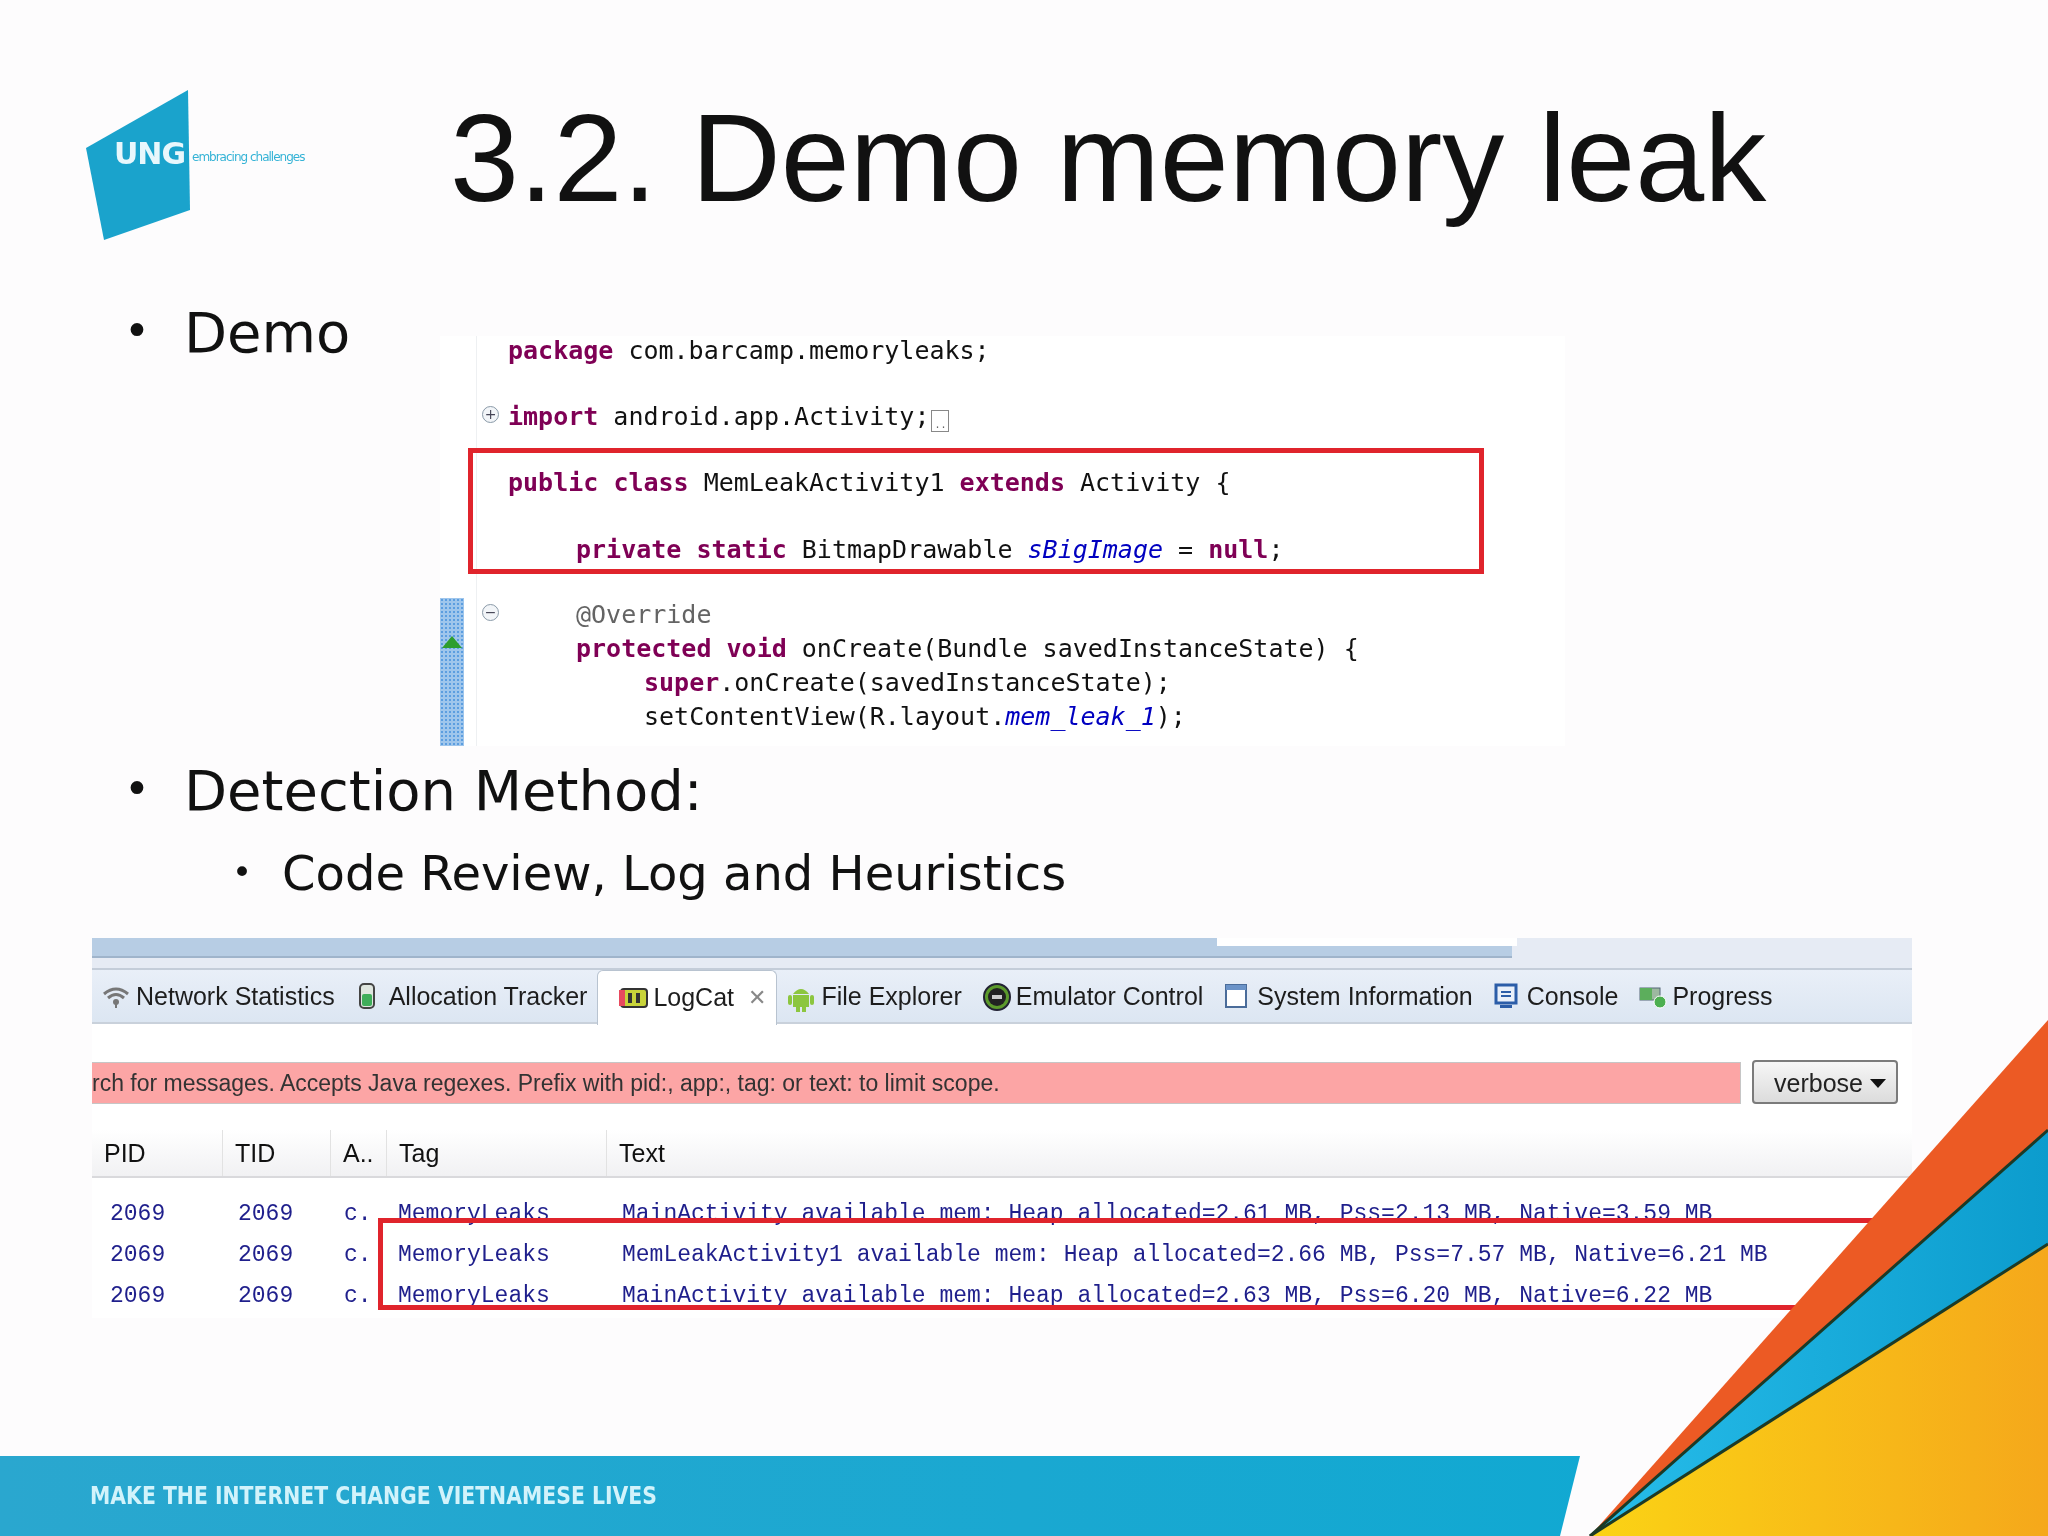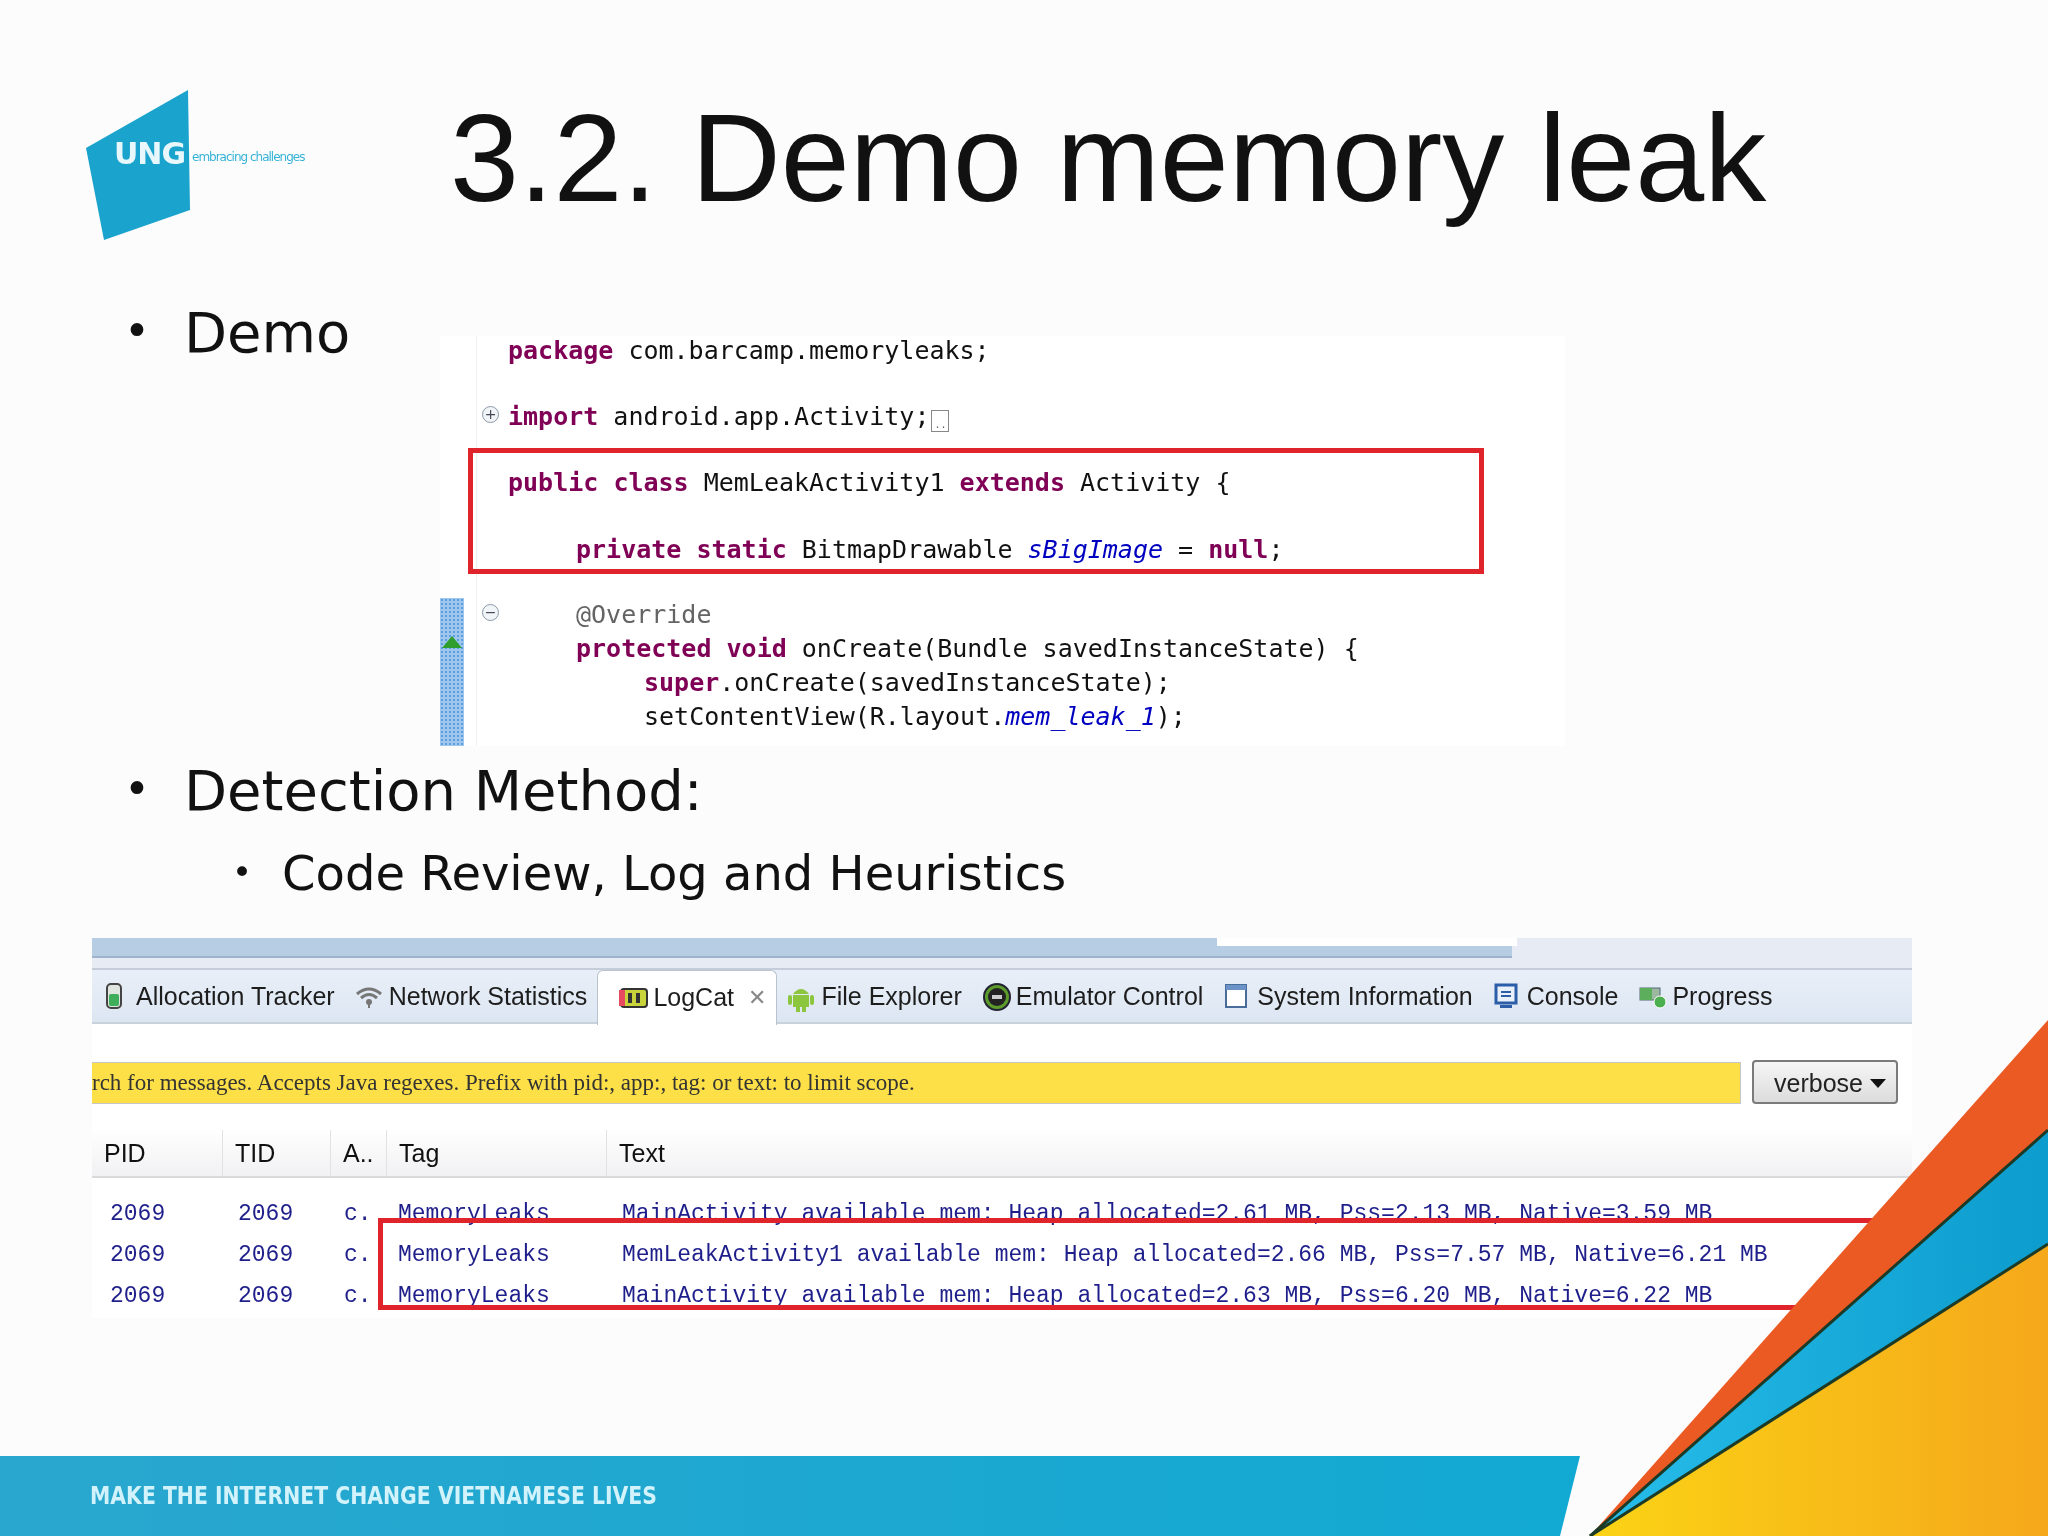--- a/index.html
+++ b/index.html
@@ -65,23 +65,23 @@
     border-top:2px solid #c4cdd9; border-bottom:2px solid #c9d1db;
     display:flex; align-items:center;
   }
   .tab { display:flex; align-items:center; height:52px; padding:0 10px; font-size:25px; color:#1d1d1d; white-space:nowrap; font-family:"Liberation Sans", sans-serif;}
   .tab.active { background:#fff; border:1px solid #b8c3d0; border-bottom:none; border-radius:6px 6px 0 0; height:54px; margin-top:2px;padding-left:21px;}
   .tab .ico { width:24px; height:28px; margin-right:10px; display:inline-block; position:relative; }
   .tab .close { margin-left:14px; color:#888; font-size:22px; }
 
   .lc-search {
     position:absolute; left:0; top:124px; width:1648px; height:40px;
-    border:1px solid #c6c6c6; border-left:none; background:#fde047;
+    border:1px solid #c6c6c6; border-left:none; background:#fca5a5;
     font-size:23px; color:#333; line-height:40px; overflow:hidden; white-space:nowrap;
-    font-family:Liberation Serif, serif;
+    font-family:Liberation Sans, sans-serif;
   }
   .lc-level {
     position:absolute; left:1660px; top:122px; width:146px; height:44px;
     border:2px solid #7b7b7b; border-radius:4px;
     background:linear-gradient(#f6f6f6, #dcdcdc);
     font-size:25px; line-height:42px; color:#222; padding-left:20px; box-sizing:border-box;
     font-family:"Liberation Sans", sans-serif;
   }
   .lc-level .arrow { position:absolute; right:10px; top:17px; width:0; height:0;
     border-left:8px solid transparent; border-right:8px solid transparent; border-top:9px solid #111; }
@@ -163,34 +163,34 @@
   <div class="code-line" style="left:204px;top:366px"><span>setContentView(R.layout.</span><span class="ital-field">mem_leak_1</span><span>);</span></div>
 </div>
 
 <div class="logcat">
   <div class="lc-topstrip"></div>
   <div class="lc-topbar"></div>
   <div class="lc-topwhite"></div>
 
   <div class="lc-tabbar">
     <div class="tab">
-      <span class="ico"><svg width="24" height="28">
-            <rect x="5" y="2" width="14" height="24" rx="4" fill="#dfe6df" stroke="#444" stroke-width="2"></rect>
-            <rect x="7" y="12" width="10" height="12" rx="2" fill="#3fae5a"></rect>
-          </svg></span>
-      <span>Allocation Tracker</span>
-    </div>
-    <div class="tab">
       <span class="ico"><svg width="28" height="28">
             <path d="M2 12 Q14 2 26 12" stroke="#777" stroke-width="3" fill="none"></path>
             <path d="M6 16 Q14 9 22 16" stroke="#777" stroke-width="3" fill="none"></path>
             <circle cx="14" cy="20" r="3" fill="#777"></circle>
             <rect x="13" y="20" width="2" height="6" fill="#777"></rect>
           </svg></span>
       <span>Network Statistics</span>
+    </div>
+    <div class="tab">
+      <span class="ico"><svg width="24" height="28">
+            <rect x="5" y="2" width="14" height="24" rx="4" fill="#dfe6df" stroke="#444" stroke-width="2"></rect>
+            <rect x="7" y="12" width="10" height="12" rx="2" fill="#3fae5a"></rect>
+          </svg></span>
+      <span>Allocation Tracker</span>
     </div>
     <div class="tab active">
       <span class="ico"><svg width="30" height="28">
             <rect x="2" y="5" width="26" height="18" rx="3" fill="#c8d43a" stroke="#333" stroke-width="2"></rect>
             <rect x="0" y="6" width="6" height="16" fill="#e84a5f"></rect>
             <rect x="9" y="9" width="4" height="10" fill="#333"></rect>
             <rect x="17" y="9" width="4" height="10" fill="#333"></rect>
           </svg></span>
       <span>LogCat</span>
       <span class="close">✕</span>

